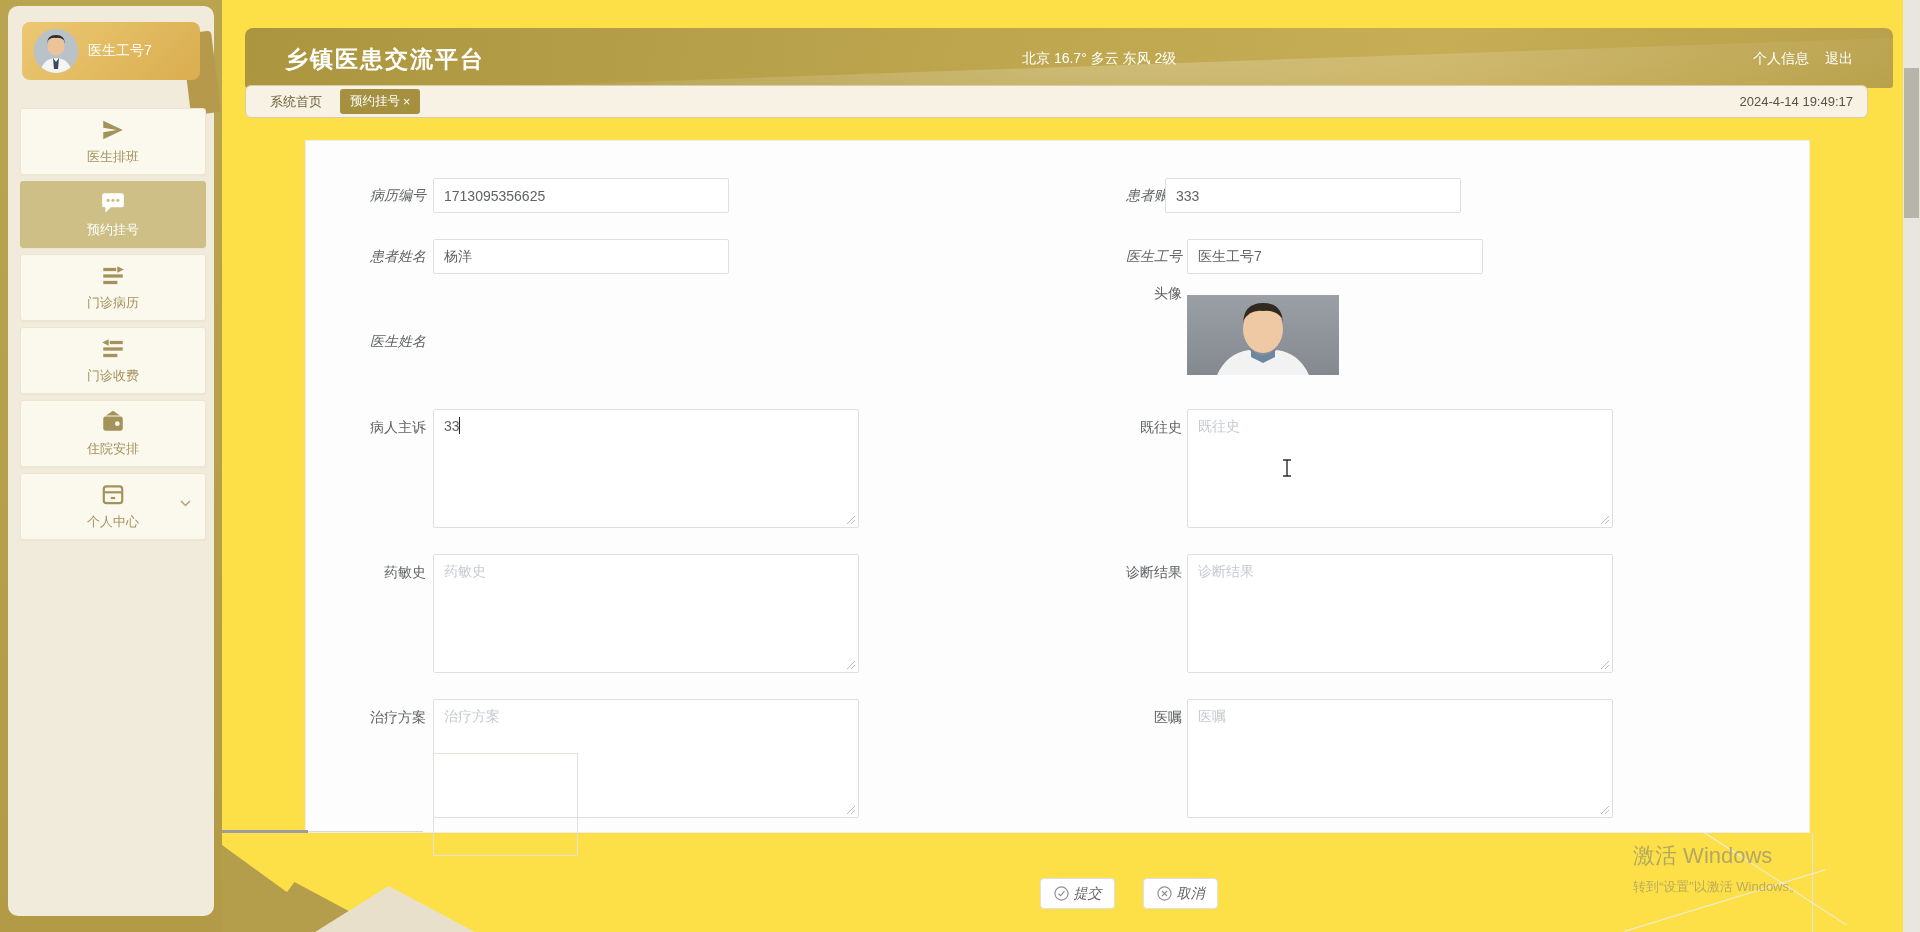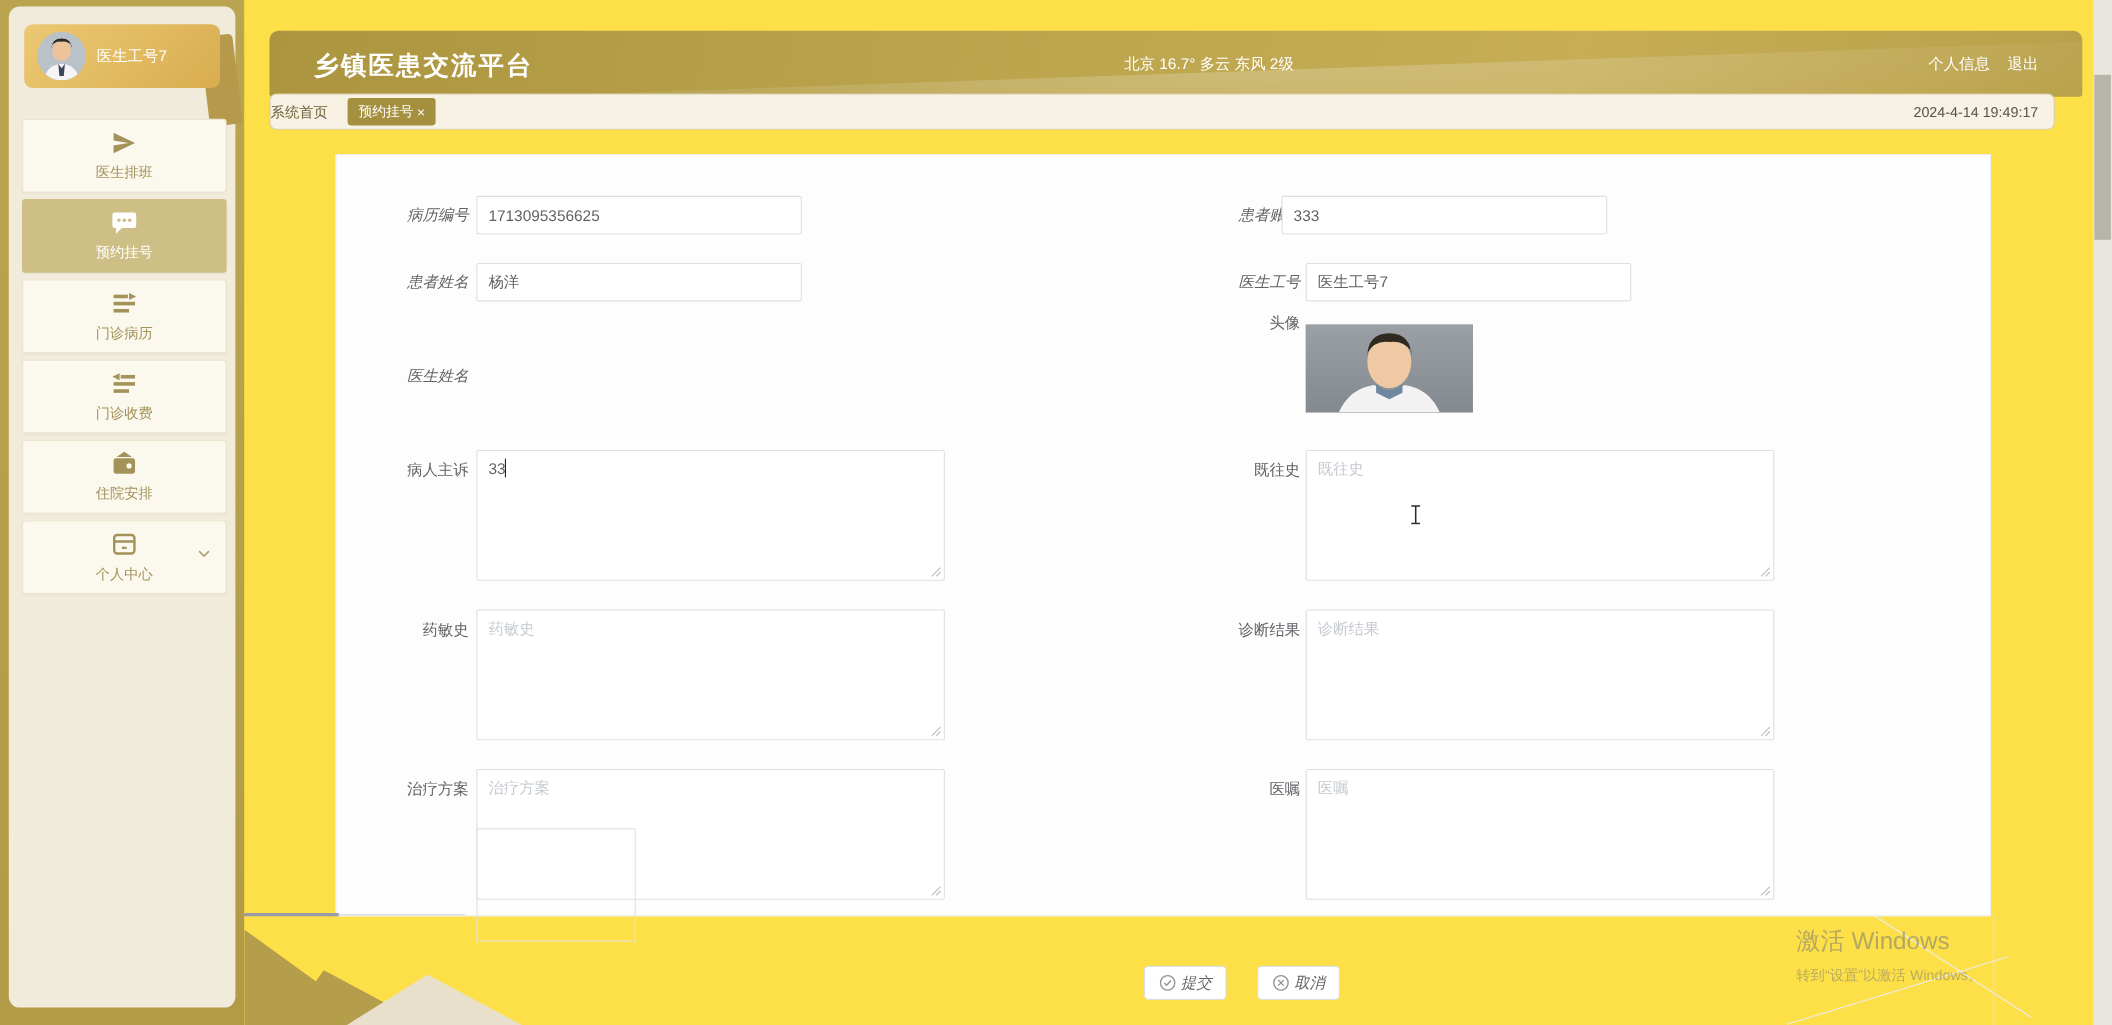--- a/index.html
+++ b/index.html
@@ -42,21 +42,21 @@
   .header::after { content:""; position:absolute; left:-10%; bottom:-130%; width:130%; height:170%;
     background:radial-gradient(ellipse at 50% 0%, rgba(255,255,255,.22), rgba(255,255,255,0) 60%); transform:rotate(-2deg); }
   .h-title { position:absolute; left:40px; top:16px; color:#fff; font-size:23px; font-weight:bold; letter-spacing:2px; z-index:1; }
   .h-weather { position:absolute; left:777px; top:22px; color:#fff; font-size:14px; z-index:1; white-space:nowrap; }
   .h-nav { position:absolute; right:40px; top:22px; display:flex; gap:16px; z-index:1; }
   .h-link { color:#fff; font-size:14px; cursor:pointer; }
 
   
   .tabbar { position:absolute; left:245px; top:85px; width:1623px; height:33px; background:#f7f2e3;
     border:1px solid #d9cda9; border-radius:6px; display:flex; align-items:center; z-index:2; }
-  .tab-home { font-size:13px; color:#6f6239; margin-left:0; cursor:pointer; }
+  .tab-home { font-size:13px; color:#6f6239; margin-left:24px; cursor:pointer; }
   .tab-chip { margin-left:18px; background:#a59040; color:#fff; font-size:12.5px; padding:4px 10px; border-radius:3px;
     display:flex; align-items:center; gap:3px; cursor:pointer; }
   .tab-time { margin-left:auto; margin-right:14px; font-size:13px; color:#58524a; }
 
   
   .panel { position:absolute; left:305px; top:140px; width:1505px; height:693px; background:#fdfdfd;
     border:1px solid #ededed; z-index:3; }
   .lbl { position:absolute; width:120px; text-align:right; font-size:14px; color:#606266; }
   .lbl-inline { line-height:35px;font-style:italic; }
   .inp { position:absolute; width:296px; height:35px; border:1px solid #dcdfe6; border-radius:2px; background:#fff;

